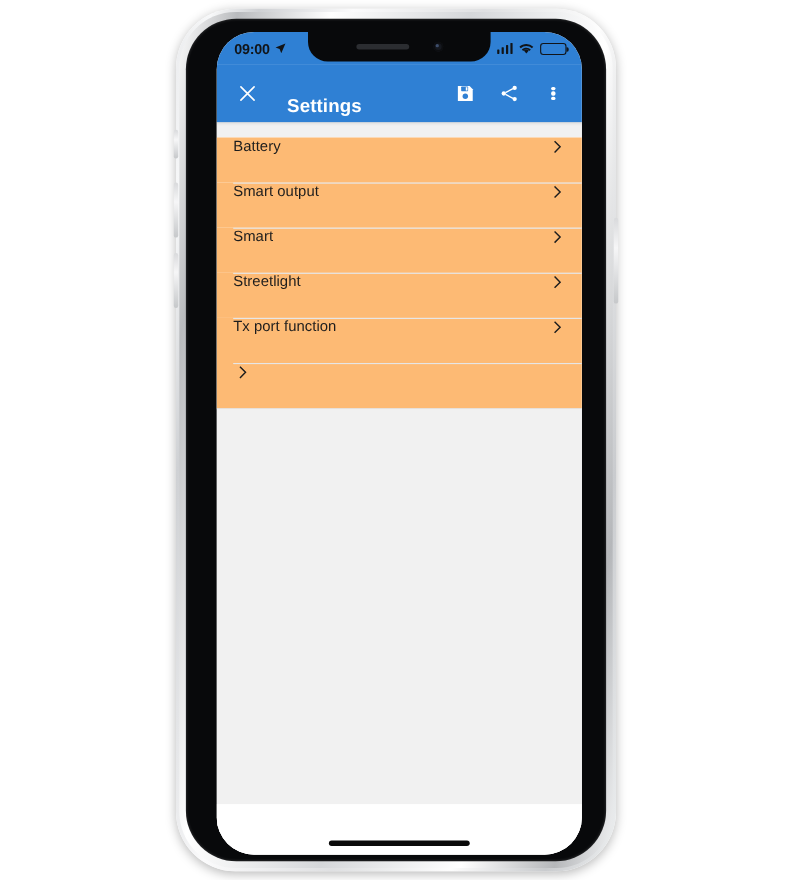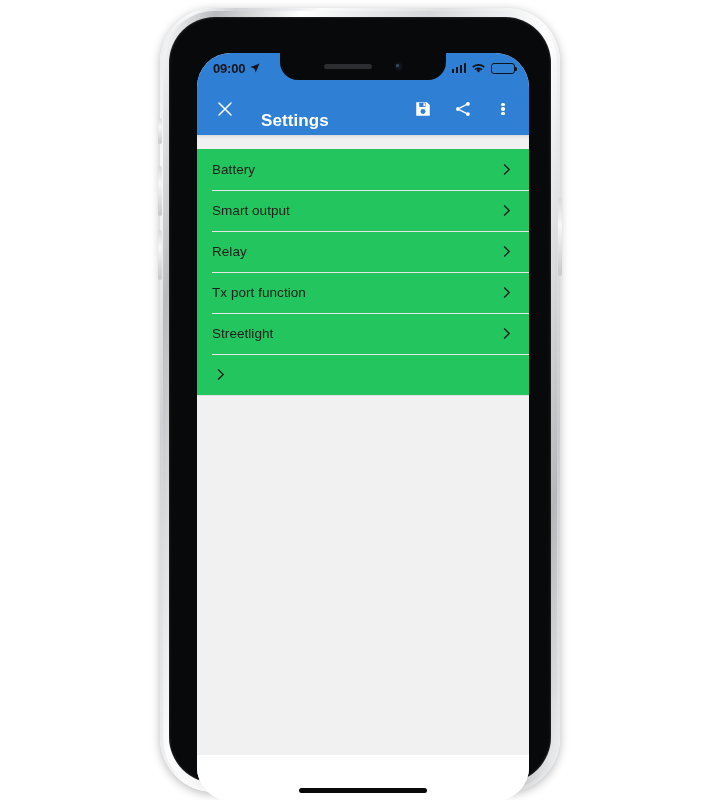--- a/index.html
+++ b/index.html
@@ -45,21 +45,21 @@
     right: 9px;
     bottom: 9px;
     border-radius: 46px;
     background: #08090b;
     box-shadow: inset 0 0 3px rgba(255,255,255,0.22);
   }
   
   #screen {
     position: absolute;
     left: 28px;
-    top: 36px;
+    top: 12px;
     width: 332px;
     height: 748px;
     border-radius: 34px;
     background: #ffffff;
     overflow: hidden;
   }
 
   
   .side-btn {
     position: absolute;
@@ -216,26 +216,25 @@
     background: #f1f1f1;
     box-shadow: inset 0 3px 4px -3px rgba(0,0,0,0.20);
   }
   #settings-list {
     background: #ffffff;
     border-bottom: 1px solid #e3e3e3;
   }
   .list-item {
     height: 41px;
     display: flex;
-    align-items: center;
     padding: 0 14px 0 15px;
     box-sizing: border-box;
     position: relative;
     cursor: pointer;
-    background: #22c55e;
+    background: #fdba74;
   }
   .list-item + .list-item::before {
     content:"";
     position:absolute;
     left: 15px; right: 0; top: 0;
     height: 1px;
     background: #e6e6e6;
   }
   .list-label {
     font-size: 13.5px;
@@ -362,37 +361,37 @@
             </div>
             <div class="list-item">
               <span class="list-label">Smart output</span>
               <span class="chevron">
                 <svg width="13" height="13" viewBox="0 0 24 24">
                   <path d="M8.5 3.5 L17 12 L8.5 20.5" fill="none" stroke="#1d1d1d" stroke-width="2.4" stroke-linecap="square"></path>
                 </svg>
               </span>
             </div>
             <div class="list-item">
-              <span class="list-label">Relay</span>
+              <span class="list-label">Smart</span>
+              <span class="chevron">
+                <svg width="13" height="13" viewBox="0 0 24 24">
+                  <path d="M8.5 3.5 L17 12 L8.5 20.5" fill="none" stroke="#1d1d1d" stroke-width="2.4" stroke-linecap="square"></path>
+                </svg>
+              </span>
+            </div>
+            <div class="list-item">
+              <span class="list-label">Streetlight</span>
               <span class="chevron">
                 <svg width="13" height="13" viewBox="0 0 24 24">
                   <path d="M8.5 3.5 L17 12 L8.5 20.5" fill="none" stroke="#1d1d1d" stroke-width="2.4" stroke-linecap="square"></path>
                 </svg>
               </span>
             </div>
             <div class="list-item">
               <span class="list-label">Tx port function</span>
-              <span class="chevron">
-                <svg width="13" height="13" viewBox="0 0 24 24">
-                  <path d="M8.5 3.5 L17 12 L8.5 20.5" fill="none" stroke="#1d1d1d" stroke-width="2.4" stroke-linecap="square"></path>
-                </svg>
-              </span>
-            </div>
-            <div class="list-item">
-              <span class="list-label">Streetlight</span>
               <span class="chevron">
                 <svg width="13" height="13" viewBox="0 0 24 24">
                   <path d="M8.5 3.5 L17 12 L8.5 20.5" fill="none" stroke="#1d1d1d" stroke-width="2.4" stroke-linecap="square"></path>
                 </svg>
               </span>
             </div>
             <div class="list-item">
               <span class="chevron">
                 <svg width="13" height="13" viewBox="0 0 24 24">
                   <path d="M8.5 3.5 L17 12 L8.5 20.5" fill="none" stroke="#1d1d1d" stroke-width="2.4" stroke-linecap="square"></path>

